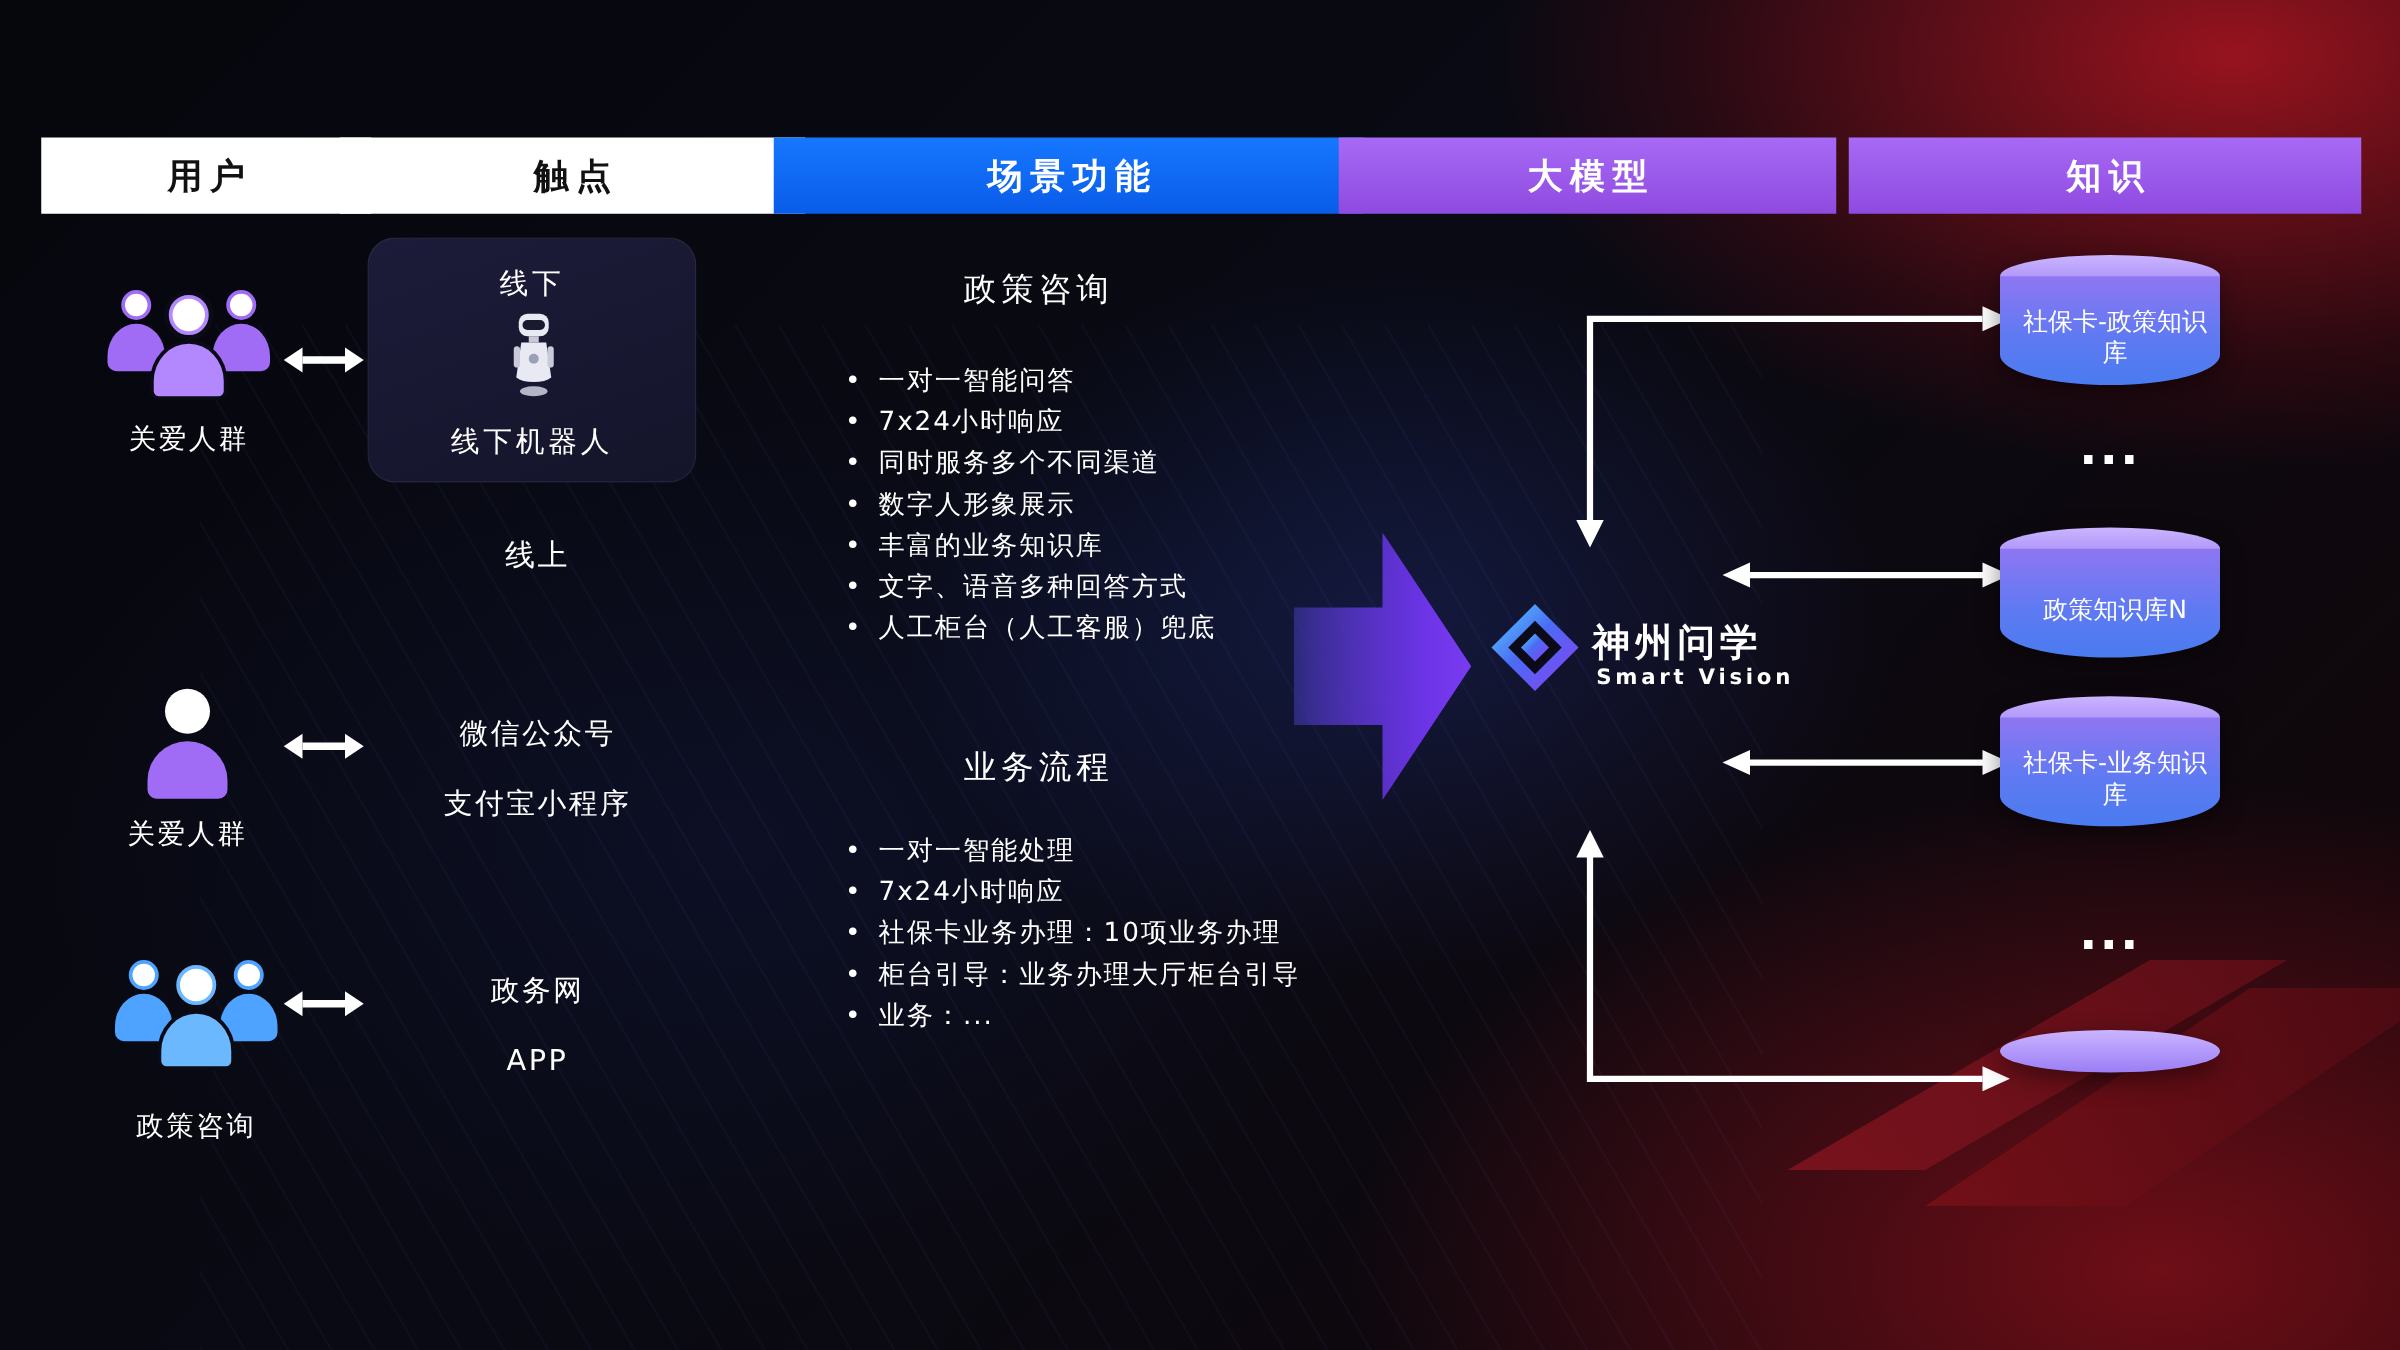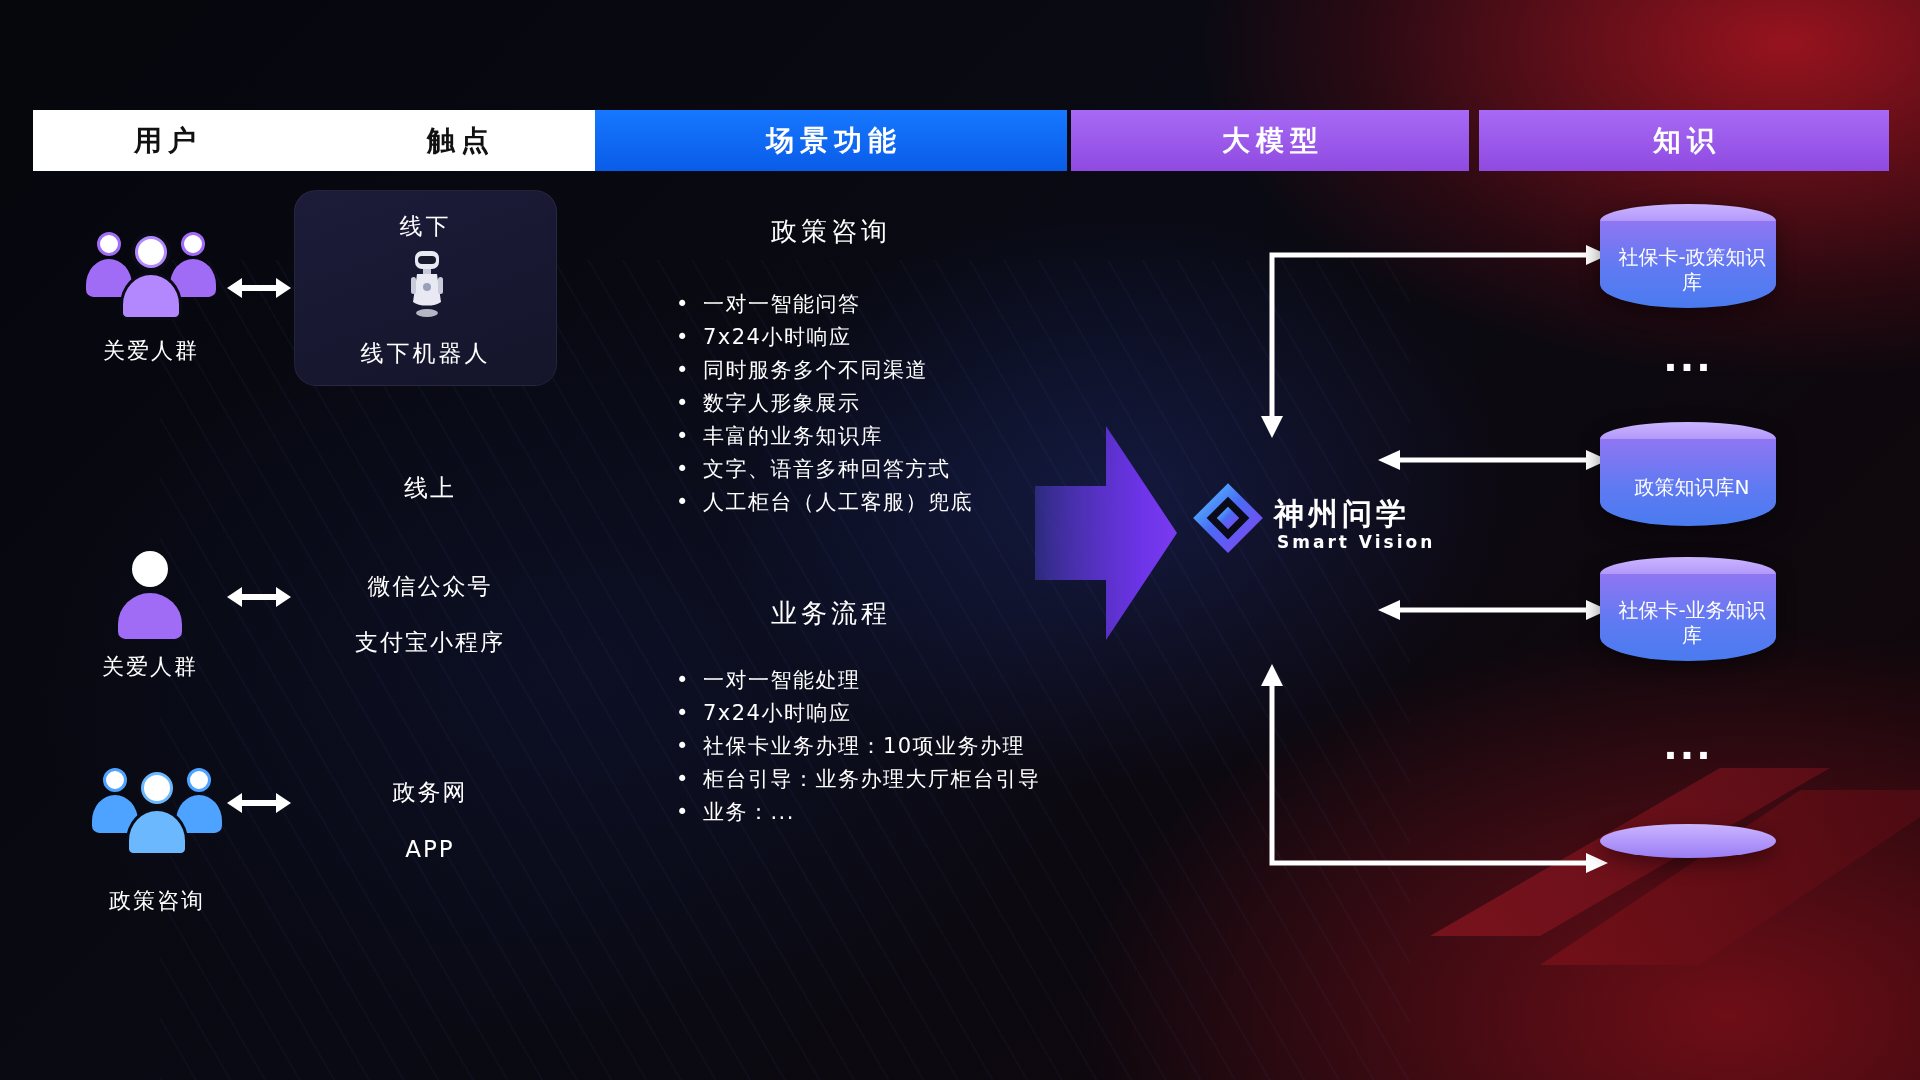--- a/index.html
+++ b/index.html
@@ -21,21 +21,21 @@
   }
   .red-band { position:absolute; pointer-events:none; }
 
   
   .col-hdr {
     position:absolute; top:110px; height:61px;
     display:flex; align-items:center; justify-content:center;
     font-size:28px; font-weight:bold; letter-spacing:6px; padding-left:6px;
   }
   .hdr-white { background:#ffffff; color:#111; }
-  .hdr-blue  { background:linear-gradient(180deg,#1677ff,#0a5ce8); color:#fff; }
+  .hdr-blue  { background:linear-gradient(180deg,#1677ff,#0a5ce8); color:#fff;margin-left:24px; }
   .hdr-purple{ background:linear-gradient(180deg,#a76af5,#8f4ae0); color:#fff; }
 
   
   .pgroup { position:absolute; }
   .fig { position:absolute; }
   .head { position:absolute; background:#fff; border-radius:50%; }
   .torso { position:absolute; border-radius:55% 55% 8px 8px / 75% 75% 8px 8px; }
   .ulabel { position:absolute; width:160px; text-align:center; color:#fff; font-size:22px; letter-spacing:2px; }
 
   
@@ -160,21 +160,21 @@
       <rect x="18" y="20" width="8" height="5" fill="#c8c9d8"></rect>
       <path d="M12 25 h20 l4 28 a16 7 0 0 1 -28 0 z" fill="#e8e9f2"></path>
       <rect x="6" y="28" width="5" height="17" rx="2.5" fill="#c9cbda"></rect>
       <rect x="33" y="28" width="5" height="17" rx="2.5" fill="#c9cbda"></rect>
       <circle cx="22" cy="38" r="4" fill="#9aa0b8"></circle>
       <ellipse cx="22" cy="64" rx="11" ry="4" fill="#b4b6c6"></ellipse>
     </svg>
     <div class="bt" style="top:147px;">线下机器人</div>
   </div>
 
-  <div class="tp-label" style="top:428px; font-size:24px;margin-top:44px;">线上</div>
+  <div class="tp-label" style="top:428px; font-size:24px;">线上</div>
   <div class="tp-label" style="top:571px;">微信公众号</div>
   <div class="tp-label" style="top:627px;">支付宝小程序</div>
   <div class="tp-label" style="top:777px;">政务网</div>
   <div class="tp-label" style="top:836px;">APP</div>
 
   <div class="scene-hdr" style="top:214px;">政策咨询</div>
   <ul class="scene-list" style="top:294px;">
     <li>一对一智能问答</li>
     <li>7x24小时响应</li>
     <li>同时服务多个不同渠道</li>

